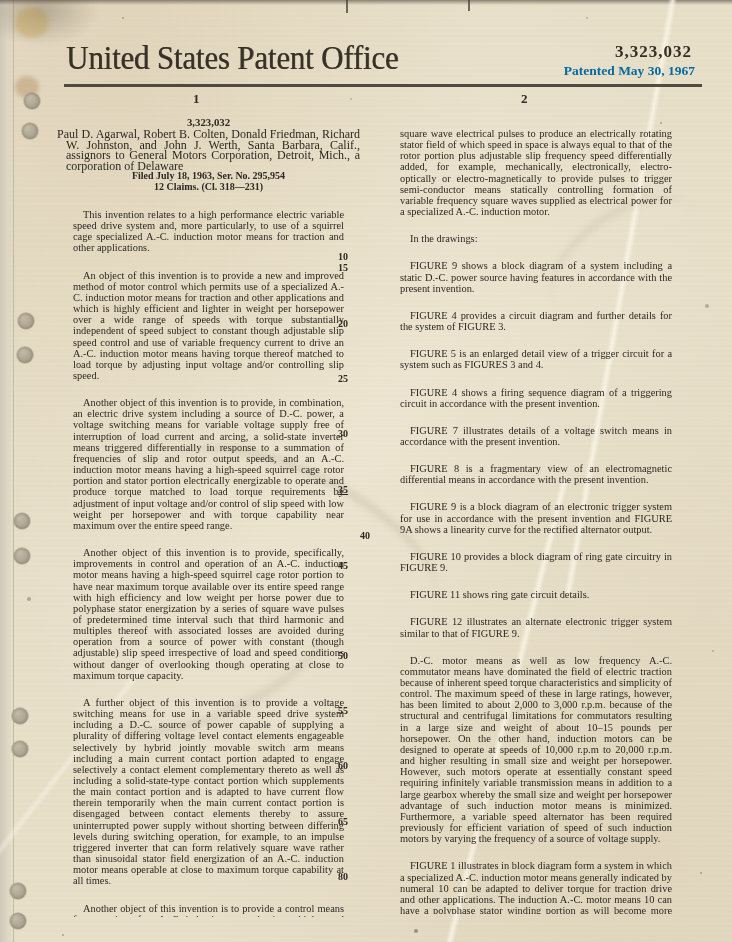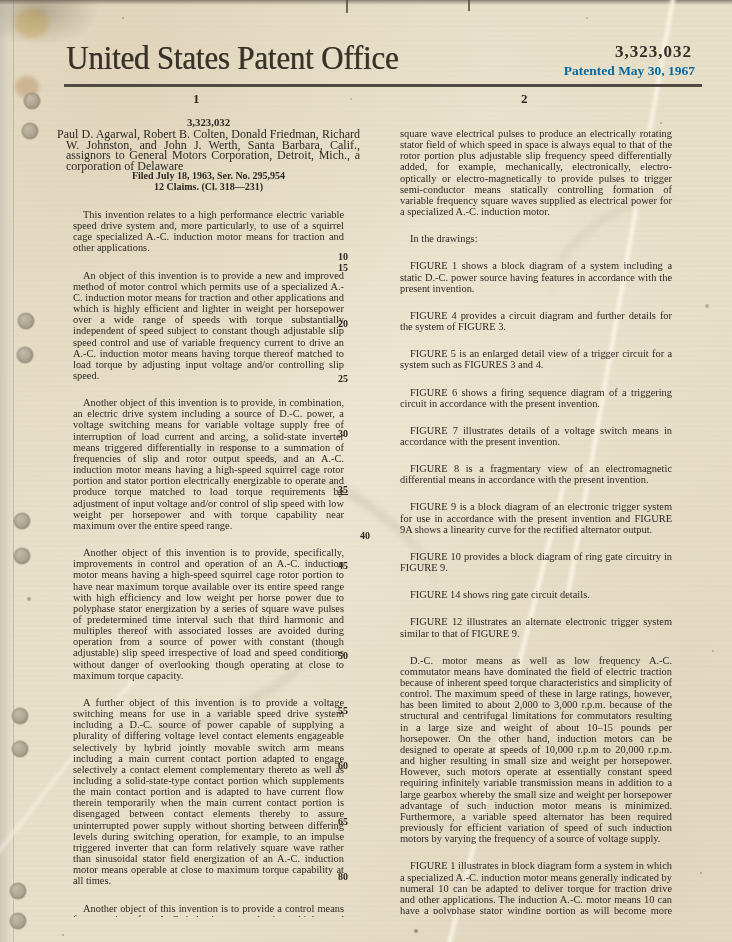--- a/index.html
+++ b/index.html
@@ -141,27 +141,27 @@
     <p>An object of this invention is to provide a new and improved method of motor control which permits use of a specialized A.-C. induction motor means for traction and other applications and which is highly efficient and lighter in weight per horsepower over a wide range of speeds with torque substantially independent of speed subject to constant though adjustable slip speed control and use of variable frequency current to drive an A.-C. induction motor means having torque thereof matched to load torque by adjusting input voltage and/or controlling slip speed.</p>
     <p>Another object of this invention is to provide, in combination, an electric drive system including a source of D.-C. power, a voltage switching means for variable voltage supply free of interruption of load current and arcing, a solid-state inverter means triggered differentially in response to a summation of frequencies of slip and rotor output speeds, and an A.-C. induction motor means having a high-speed squirrel cage rotor portion and stator portion electrically energizable to operate and produce torque matched to load torque requirements by adjustment of input voltage and/or control of slip speed with low weight per horsepower and with torque capability near maximum over the entire speed range.</p>
     <p>Another object of this invention is to provide, specifically, improvements in control and operation of an A.-C. induction motor means having a high-speed squirrel cage rotor portion to have near maximum torque available over its entire speed range with high efficiency and low weight per horse power due to polyphase stator energization by a series of square wave pulses of predetermined time interval such that third harmonic and multiples thereof with associated losses are avoided during operation from a source of power with constant (though adjustable) slip speed irrespective of load and speed conditions without danger of overlooking though operating at close to maximum torque capacity.</p>
     <p>A further object of this invention is to provide a voltage switching means for use in a variable speed drive system including a D.-C. source of power capable of supplying a plurality of differing voltage level contact elements engageable selectively by hybrid jointly movable switch arm means including a main current contact portion adapted to engage selectively a contact element complementary thereto as well as including a solid-state-type contact portion which supplements the main contact portion and is adapted to have current flow therein temporarily when the main current contact portion is disengaged between contact elements thereby to assure uninterrupted power supply without shorting between differing levels during switching operation, for example, to an impulse triggered inverter that can form relatively square wave rather than sinusoidal stator field energization of an A.-C. induction motor means operable at close to maximum torque capability at all times.</p>
     <p>Another object of this invention is to provide a control means for operation of an A.-C. induction motor having a high-speed squirrel cage rotor portion as well as a multi-phase wound stator portion energizable by</p>
   </section>
 
   <section class="col col2">
     <p class="cont">square wave electrical pulses to produce an electrically rotating stator field of which speed in space is always equal to that of the rotor portion plus adjustable slip frequency speed differentially added, for example, mechanically, electronically, electro-optically or electro-magnetically to provide pulses to trigger semi-conductor means statically controlling formation of variable frequency square waves supplied as electrical power for a specialized A.-C. induction motor.</p>
     <p>In the drawings:</p>
-    <p>FIGURE 1 shows a block diagram of a system including a static D.-C. power source having features in accordance with the present invention.</p>
+    <p>FIGURE 9 shows a block diagram of a system including a static D.-C. power source having features in accordance with the present invention.</p>
     <p>FIGURE 4 provides a circuit diagram and further details for the system of FIGURE 3.</p>
     <p>FIGURE 5 is an enlarged detail view of a trigger circuit for a system such as FIGURES 3 and 4.</p>
-    <p>FIGURE 6 shows a firing sequence diagram of a triggering circuit in accordance with the present invention.</p>
+    <p>FIGURE 4 shows a firing sequence diagram of a triggering circuit in accordance with the present invention.</p>
     <p>FIGURE 7 illustrates details of a voltage switch means in accordance with the present invention.</p>
     <p>FIGURE 8 is a fragmentary view of an electromagnetic differential means in accordance with the present invention.</p>
     <p>FIGURE 9 is a block diagram of an electronic trigger system for use in accordance with the present invention and FIGURE 9A shows a linearity curve for the rectified alternator output.</p>
     <p>FIGURE 10 provides a block diagram of ring gate circuitry in FIGURE 9.</p>
-    <p>FIGURE 14 shows ring gate circuit details.</p>
+    <p>FIGURE 11 shows ring gate circuit details.</p>
     <p>FIGURE 12 illustrates an alternate electronic trigger system similar to that of FIGURE 9.</p>
     <p>D.-C. motor means as well as low frequency A.-C. commutator means have dominated the field of electric traction because of inherent speed torque characteristics and simplicity of control. The maximum speed of these in large ratings, however, has been limited to about 2,000 to 3,000 r.p.m. because of the structural and centrifugal limitations for commutators resulting in a large size and weight of about 10–15 pounds per horsepower. On the other hand, induction motors can be designed to operate at speeds of 10,000 r.p.m to 20,000 r.p.m. and higher resulting in small size and weight per horsepower. However, such motors operate at essentially constant speed requiring infinitely variable transmission means in addition to a large gearbox whereby the small size and weight per horsepower advantage of such induction motor means is minimized. Furthermore, a variable speed alternator has been required previously for efficient variation of speed of such induction motors by varying the frequency of a source of voltage supply.</p>
     <p>FIGURE 1 illustrates in block diagram form a system in which a specialized A.-C. induction motor means generally indicated by numeral 10 can be adapted to deliver torque for traction drive and other applications. The induction A.-C. motor means 10 can have a polyphase stator winding portion as will become more apparent in the following description and electrical energization of</p>
   </section>
 
 </div>
 
 </body></html>

